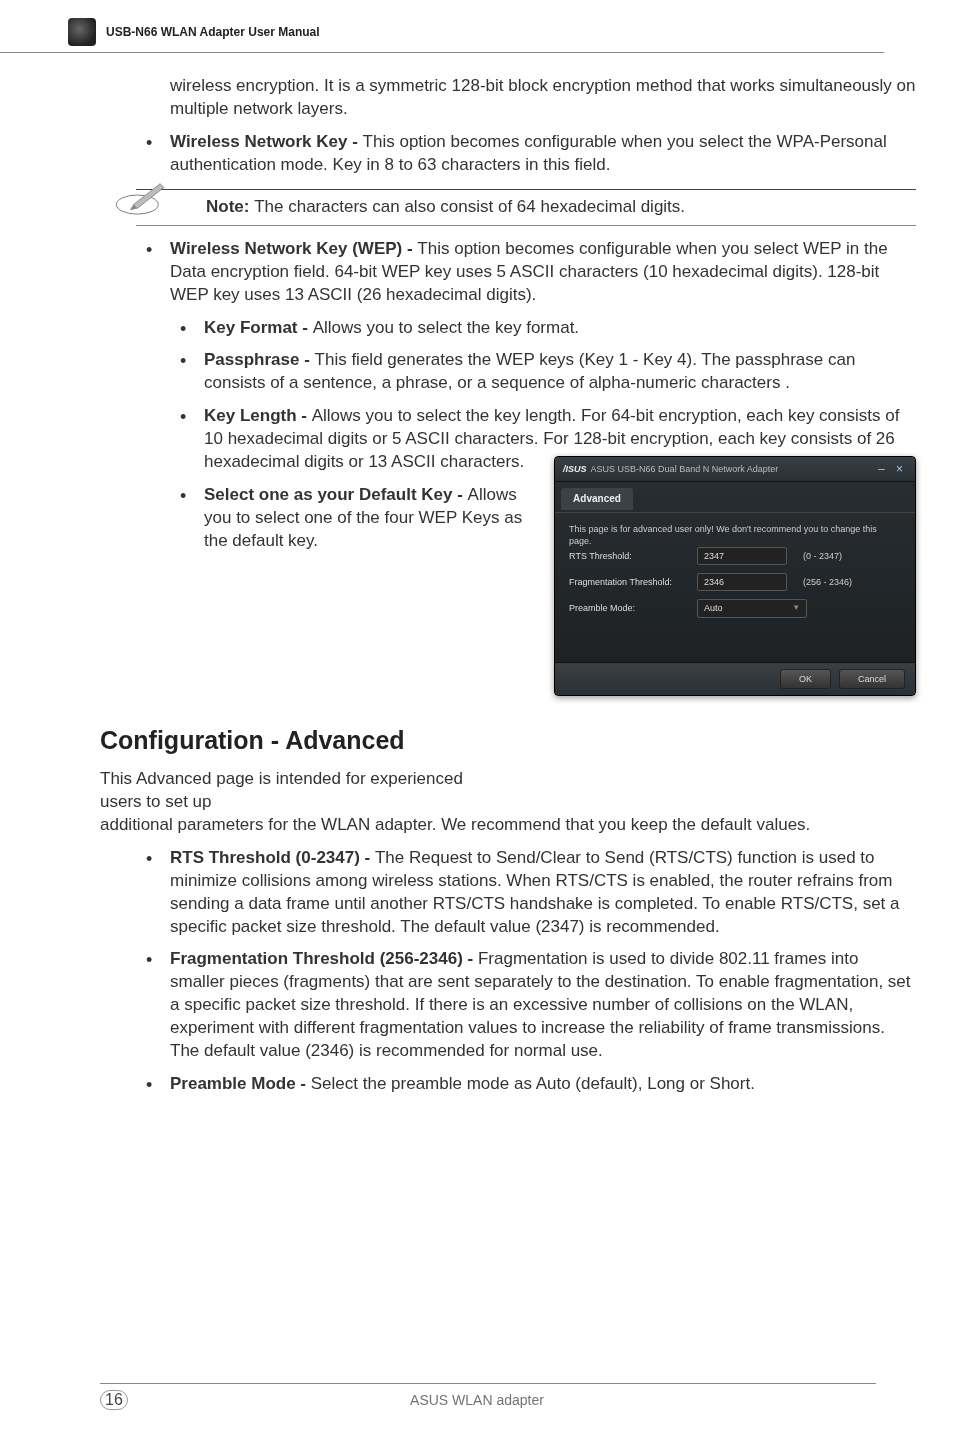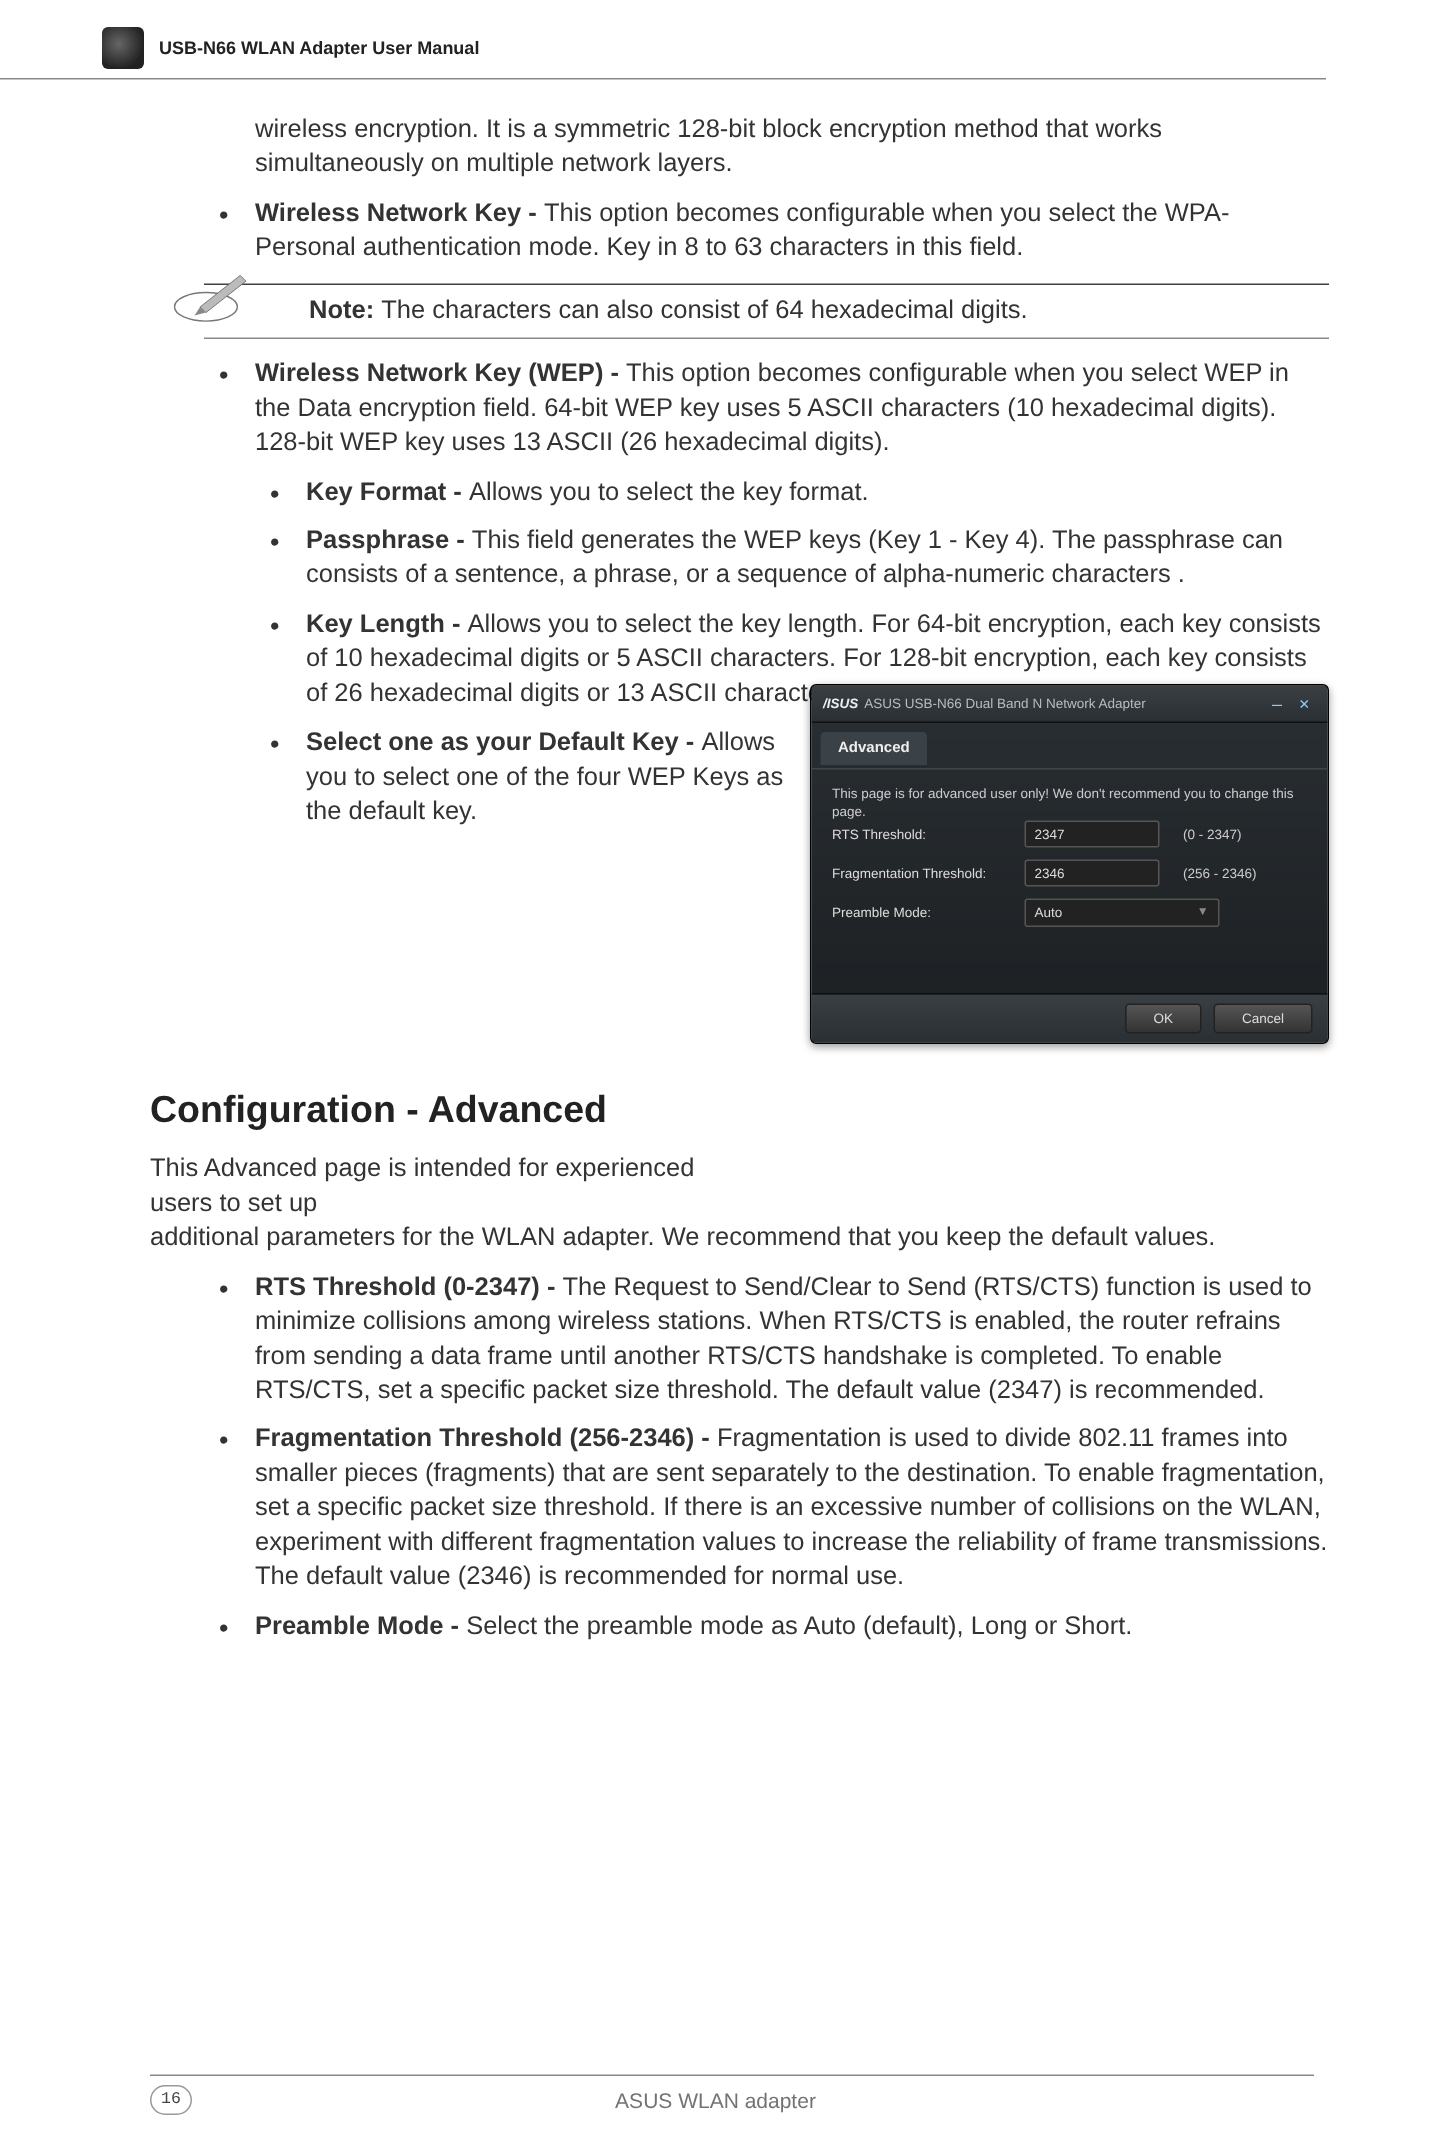--- a/index.html
+++ b/index.html
@@ -21,21 +21,21 @@
     margin: 0 70px 22px 0;
   }
   .header-icon {
     width: 28px; height: 28px;
     background: radial-gradient(circle at 40% 40%, #666 0%, #222 70%);
     border-radius: 4px;
     margin-right: 10px;
     flex-shrink: 0;
   }
   .header-text { font-size: 12px; font-weight: bold; color: #222; }
-  .content { padding: 0 68px 0 100px; }
+  .content { padding: 0 38px 0 100px; }
   .para { margin-left: 70px; margin-bottom: 10px; }
   ul.outer { list-style: none; margin-left: 36px; }
   ul.outer > li { position: relative; padding-left: 34px; margin-bottom: 10px; }
   ul.outer > li::before {
     content: "•"; position: absolute; left: 10px; top: 0px;
     font-size: 18px; color: #333;
   }
   ul.inner { list-style: none; margin-left: 0; }
   ul.inner > li { position: relative; padding-left: 34px; margin-bottom: 10px; }
   ul.inner > li::before {
@@ -95,21 +95,21 @@
   .ss-row { display:flex; align-items:center; margin-bottom:8px; font-size:9px; }
   .ss-label { width:128px; color:#ddd; }
   .ss-field {
     background:#222; border:1px solid #555; color:#ddd;
     padding:2px 6px; width:90px; border-radius:2px; font-size:9px;
     display:inline-block;
   }
   .ss-range { margin-left:16px; color:#ccc; }
   .ss-select {
     background:#222; border:1px solid #555; color:#ddd;
-    padding:2px 6px; width:130px; border-radius:2px; font-size:9px;
+    padding:2px 6px; width:110px; border-radius:2px; font-size:9px;
     display:inline-flex; justify-content:space-between; align-items:center;
   }
   .ss-select .caret { font-size:8px; color:#888; }
   .ss-footer {
     position:absolute; bottom:0; left:0; right:0;
     background: linear-gradient(#3a3f44,#2a2f33);
     border-top:1px solid #111;
     padding:6px 10px;
     display:flex; justify-content:flex-end; gap:8px;text-align:right;
   }
@@ -127,23 +127,22 @@
     border-top: 1px solid #888;
     margin-bottom: 6px;
   }
   .footer-row {
     display: flex; align-items: center;
   }
   .page-badge {
     border: 1px solid #999; border-radius: 999px;
     width: 28px; height: 20px;
     display:flex; align-items:center; justify-content:center;
-    font-size: 11px; color:#444;
+    font-size: 16px; color:#444;
     margin-right: auto;
-    font-family: Liberation Mono, monospace;
   }
   .footer-text { font-size: 14px; color:#737373; margin: 0 auto; position:absolute; left:50%; transform:translateX(-50%); }
 </style>
 </head>
 <body>
 
 <div class="header">
   <div class="header-icon"></div>
   <span class="header-text">USB-N66 WLAN Adapter User Manual</span>
 </div>

